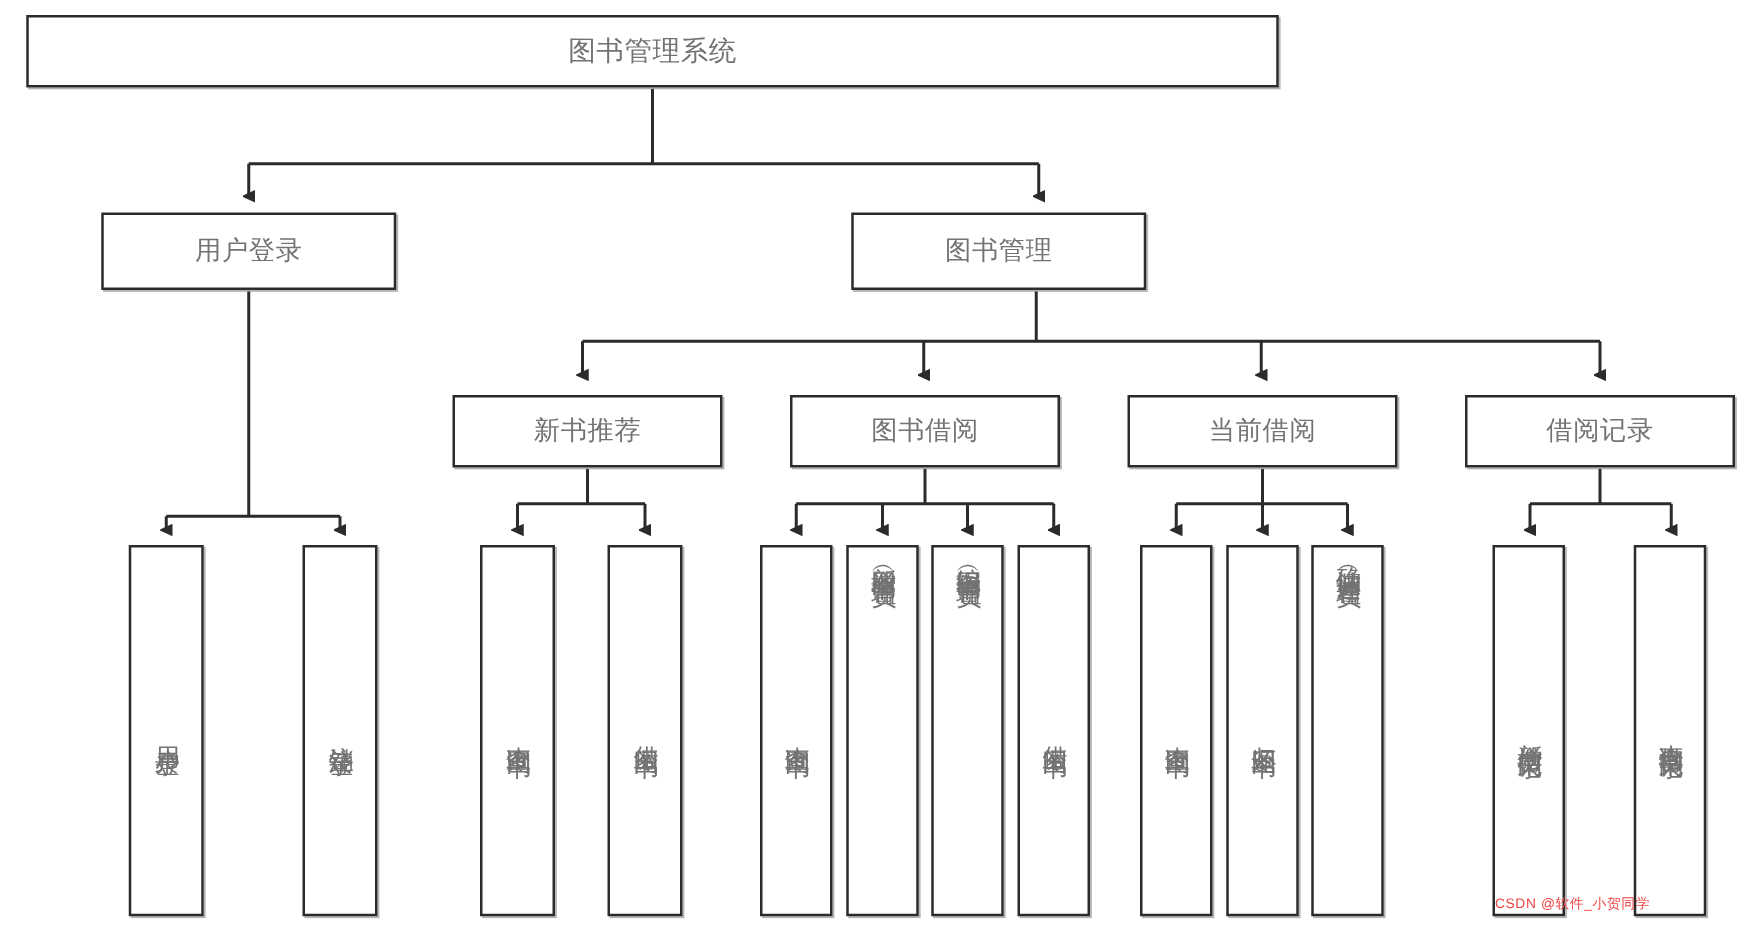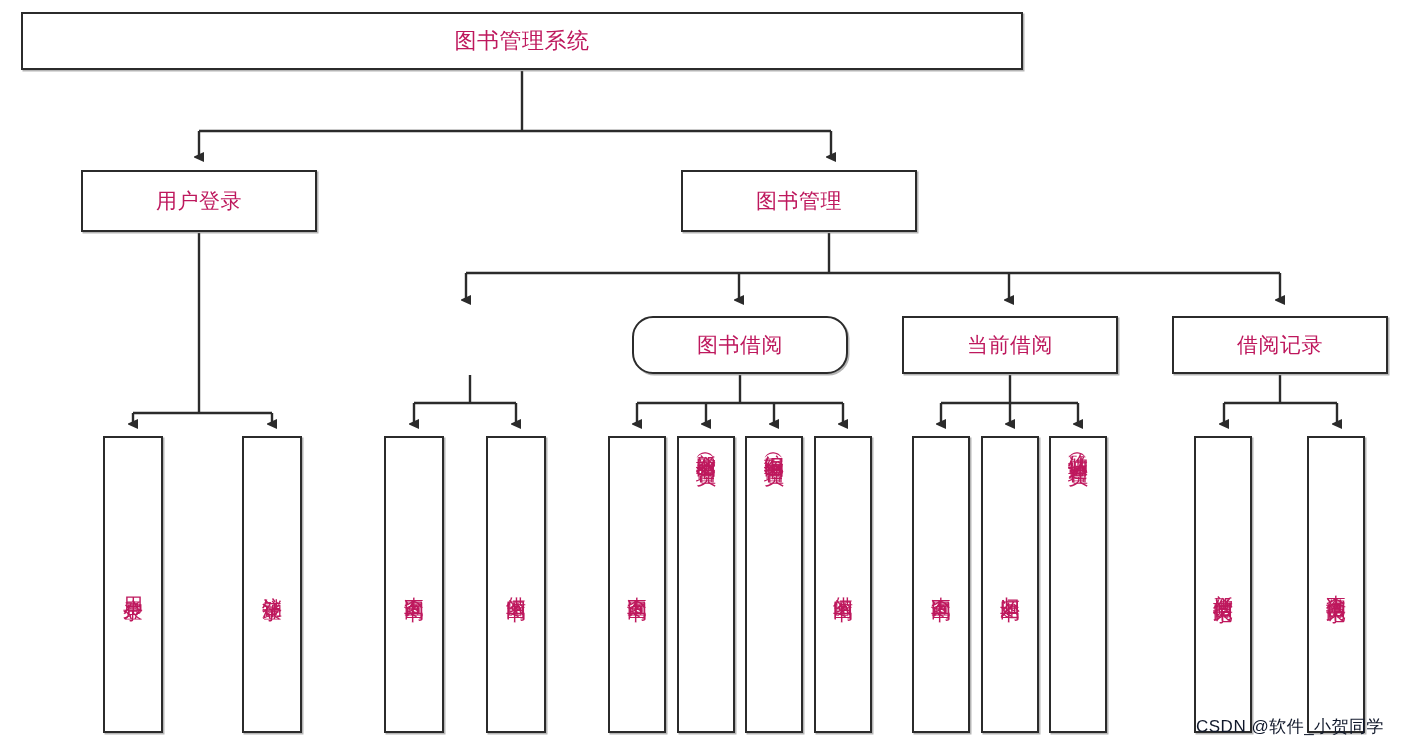--- a/index.html
+++ b/index.html
@@ -27,21 +27,21 @@
   }
   .node {
     position: absolute;
     box-sizing: border-box;
     border: 2px solid #2b2b2b;
     background: #ffffff;
     box-shadow: 1.5px 1.5px 0 rgba(120,120,120,0.55);
     display: flex;
     align-items: center;
     justify-content: center;
-    color: #be185d;
+    color: #737373;
   }
   .node .lbl {
     display: block;
     text-align: center;
     line-height: 1.18;
     letter-spacing: 0.5px;
     white-space: nowrap;
   }
   
   .node.h .lbl {
@@ -62,22 +62,22 @@
     font-size: 20px;
     line-height: 1.05;
     letter-spacing: 2px;
     white-space: nowrap;
   }
   .node.v.mid {
     align-items: center;
   }
   .watermark {
     position: absolute;
-    color: #0f172a;
-    font-size: 17px;
+    color: #ef4444;
+    font-size: 11px;
     letter-spacing: 0.5px;
     white-space: nowrap;
     user-select: none;
   }
 </style>
 </head>
 <body>
 
 <div id="canvas">
 
@@ -135,21 +135,24 @@
     <span class="lbl">图书管理系统</span>
   </div>
 
   <div class="node h" style="left:81px; top:170px; width:236px; height:62px;">
     <span class="lbl">用户登录</span>
   </div>
   <div class="node h" style="left:681px; top:170px; width:236px; height:62px;">
     <span class="lbl">图书管理</span>
   </div>
 
-  <div class="node h" style="left:632px; top:316px; width:216px; height:58px;border-radius:21px;">
+  <div class="node h" style="left:362px; top:316px; width:216px; height:58px;">
+    <span class="lbl">新书推荐</span>
+  </div>
+  <div class="node h" style="left:632px; top:316px; width:216px; height:58px;">
     <span class="lbl">图书借阅</span>
   </div>
   <div class="node h" style="left:902px; top:316px; width:216px; height:58px;justify-content:center;">
     <span class="lbl">当前借阅</span>
   </div>
   <div class="node h" style="left:1172px; top:316px; width:216px; height:58px;">
     <span class="lbl">借阅记录</span>
   </div>
 
   <div class="node v mid" style="left:103px; top:436px; width:60px; height:297px;">

